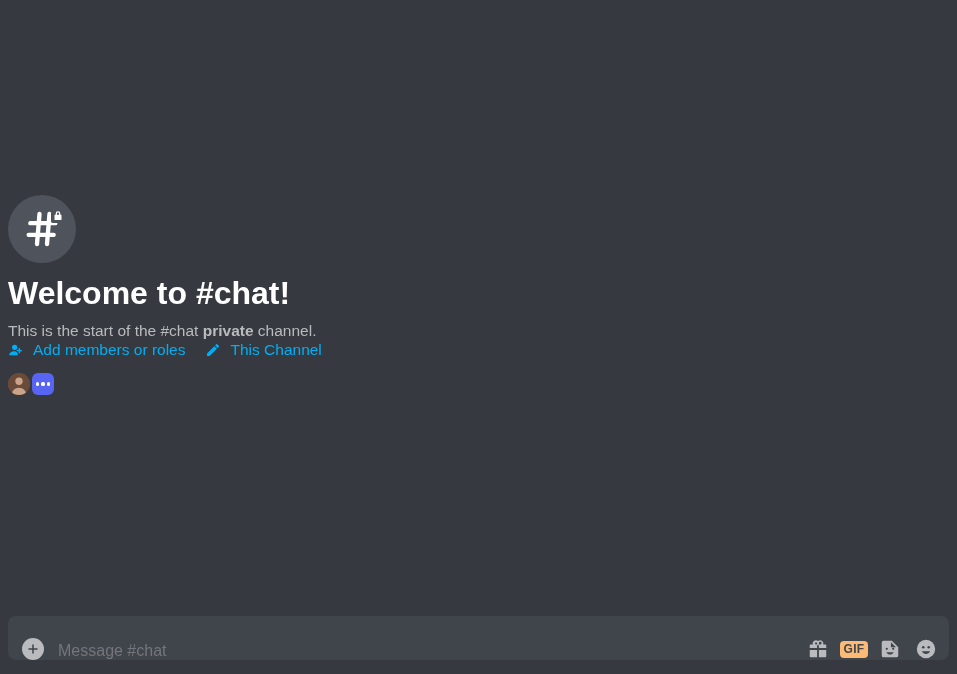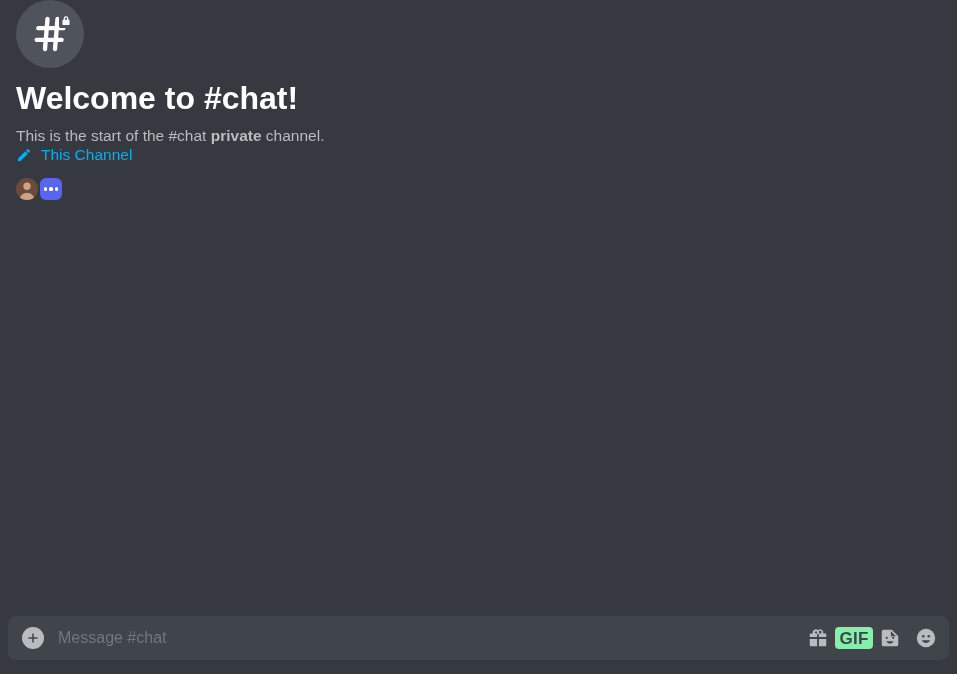--- a/index.html
+++ b/index.html
@@ -8,22 +8,22 @@
     background: #36393f;
     font-family: "Whitney", "gg sans", "Helvetica Neue", Helvetica, Arial, sans-serif;
     color: #dcddde;
     display: flex;
     flex-direction: column;
   }
   .messages-area {
     flex: 1 1 auto;
     display: flex;
     flex-direction: column;
-    justify-content: flex-start;
-    padding: 0 8px 8px 16px;
+    justify-content: center;
+    padding: 0 8px 8px 8px;
   }
   .welcome-block {
     padding: 0 0 0 0;
     margin-bottom: 18px;
   }
   .channel-icon-wrap {
     width: 68px; height: 68px;
     border-radius: 50%;
     background: #4f545c;
     display: flex; align-items: center; justify-content: center;
@@ -86,21 +86,21 @@
     width: 3.2px; height: 3.2px; border-radius: 50%; background: #fff;
   }
   .composer-wrap {
     padding: 0 8px 14px 8px;
   }
   .composer {
     background: #40444b;
     border-radius: 8px;
     height: 44px;
     display: flex;
-    align-items: center;
+    align-items: flex-end;
     padding: 0 12px 0 14px;
     gap: 14px;
   }
   .attach-btn {
     width: 22px; height: 22px; border-radius: 50%;
     background: #b9bbbe;
     display: flex; align-items: center; justify-content: center;
     cursor: pointer;
     flex-shrink: 0;
   }
@@ -112,24 +112,24 @@
     outline: none;
     color: #dcddde;
     font-size: 16px;
     font-family: inherit;
   }
   .composer-input::placeholder { color: #73767b; }
   .composer-icons { display: flex; align-items: center; gap: 14px; }
   .composer-icons .ic { width: 22px; height: 22px; display:flex; align-items:center; justify-content:center; cursor:pointer; }
   .composer-icons svg { fill: #b9bbbe; }
   .gif-chip {
-    background: #86efac;
+    background: #fdba74;
     color: #40444b;
     font-weight: 800;
-    font-size: 17px;
+    font-size: 12px;
     border-radius: 4px;
     padding: 2.5px 4px;
     letter-spacing: 0.3px;
     line-height: 1;
   }
 </style>
 </head>
 <body>
 
 <div class="messages-area">
@@ -147,20 +147,26 @@
 
     <h1 class="welcome-title">Welcome to #chat!</h1>
 
     <p class="welcome-sub">
       <span>This is the start of the #chat </span><strong>private</strong><span> channel.</span>
     </p>
 
     <div class="action-row">
       <div class="action-link">
         <svg viewBox="0 0 24 24">
+          <path d="M10 4a4 4 0 1 1 0 8 4 4 0 0 1 0-8zm0 10c-4.4 0-8 2.2-8 5v1h12.5a6 6 0 0 1 .5-2c-1.3-2.4-3.2-4-5-4zm8-2v-3h-2v3h-3v2h3v3h2v-3h3v-2h-3z"></path>
+        </svg>
+        <span>Add members or roles</span>
+      </div>
+      <div class="action-link">
+        <svg viewBox="0 0 24 24">
           <path d="M3 17.25V21h3.75L17.81 9.94l-3.75-3.75L3 17.25zM20.71 7.04a1 1 0 0 0 0-1.41l-2.34-2.34a1 1 0 0 0-1.41 0l-1.83 1.83 3.75 3.75 1.83-1.83z"></path>
         </svg>
         <span>This Channel</span>
       </div>
     </div>
 
     <div class="presence-row">
       <div class="avatar">
         <svg viewBox="0 0 24 24">
           <rect width="24" height="24" fill="#6a4a39"></rect>

